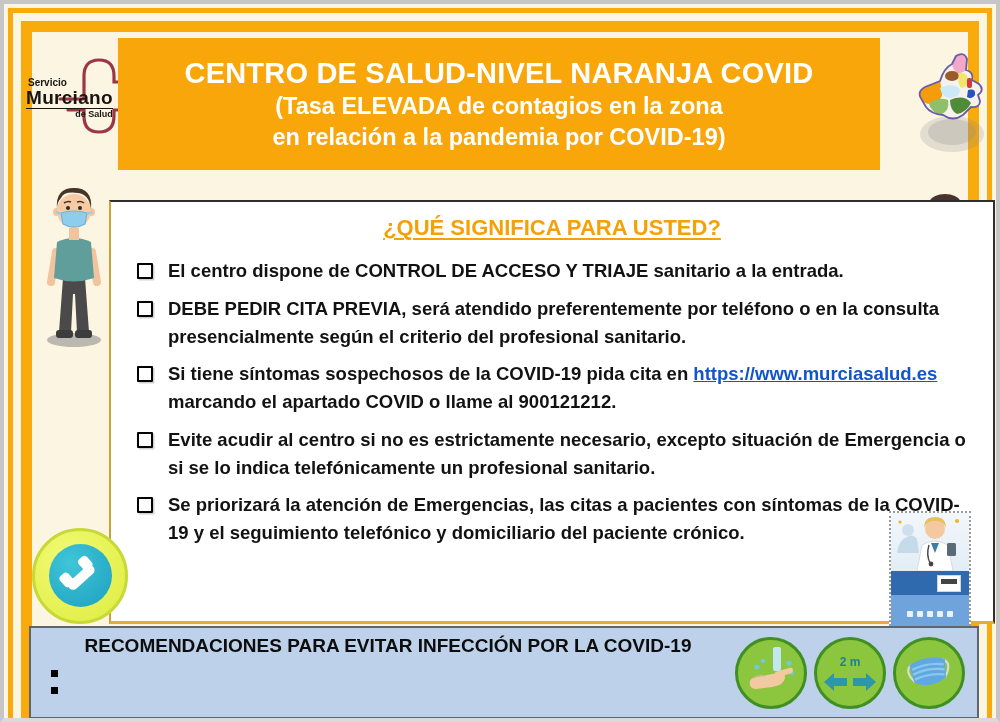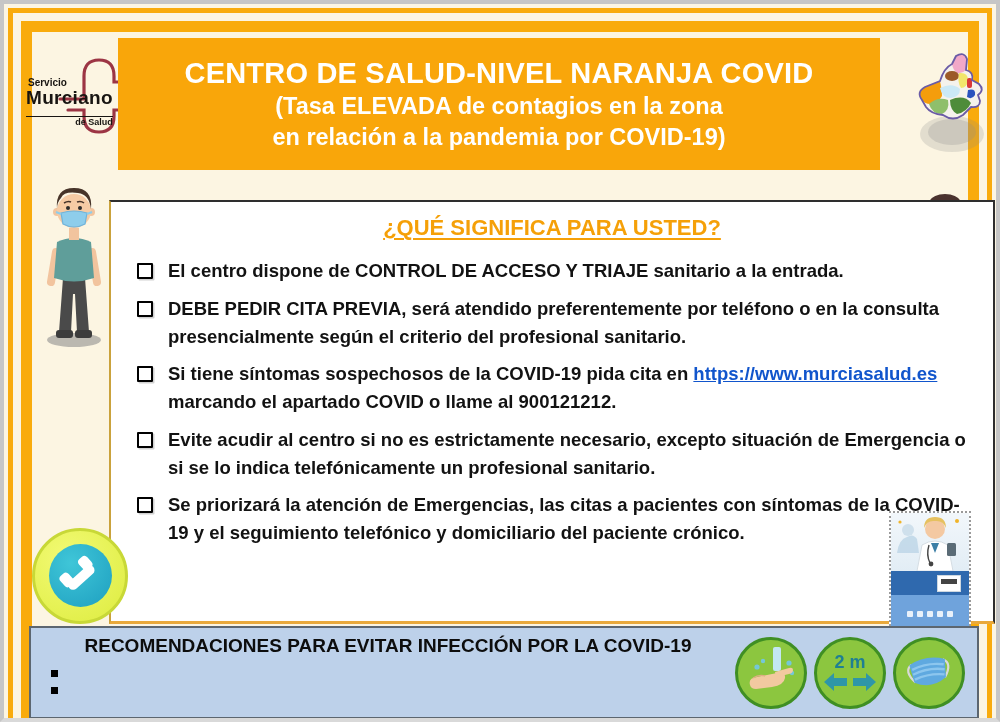--- a/index.html
+++ b/index.html
@@ -14,21 +14,21 @@
   .header-box{position:absolute;left:114px;top:34px;width:762px;height:132px;background:#F9A60A;
               display:flex;flex-direction:column;justify-content:center;align-items:center;text-align:center;}
   .header-title{color:#fff;font-weight:bold;font-size:29px;line-height:36px;letter-spacing:.2px;}
   .header-sub{color:#fff;font-weight:bold;font-size:23.5px;line-height:31px;}
 
   
   .logo{position:absolute;left:20px;top:48px;width:128px;height:86px;}
   .logo svg{position:absolute;left:34px;top:0;}
   .logo-text{position:absolute;left:2px;top:26px;color:#181512;line-height:1;}
   .logo-t1{font-size:10px;font-weight:bold;margin-left:2px;}
-  .logo-t2{font-size:19px;font-weight:bold;letter-spacing:.3px;border-bottom:1.5px solid #181512;padding-bottom:9px;}
+  .logo-t2{font-size:19px;font-weight:bold;letter-spacing:.3px;border-bottom:1.5px solid #181512;padding-bottom:1px;}
   .logo-t3{font-size:9px;font-weight:bold;text-align:right;margin-top:1px;}
 
   
   .map{position:absolute;left:908px;top:44px;width:86px;height:122px;}
 
   
   .person{position:absolute;}
   .person-man{left:24px;top:178px;width:92px;height:168px;}
   .person-woman{left:894px;top:182px;width:94px;height:182px;}
 
@@ -63,21 +63,21 @@
   
   .rec-box{position:absolute;left:25px;top:622px;width:950px;height:93px;background:#BDD1EA;
            border:2.5px solid #5C6670;box-sizing:border-box;display:flex;}
   .rec-left{flex:1 1 auto;padding:5px 4px 20px 14px;}
   .rec-title{text-align:center;font-size:19px;font-weight:bold;color:#0d0d0d;margin:2px 0 4px 0;}
   .rec-item{display:flex;font-size:18.5px;color:#111;line-height:1.45;margin-bottom:1px;}
   .rec-sq{flex:0 0 auto;width:7px;height:7px;background:#000;margin:9px 12px 0 6px;}
   .rec-icons{flex:0 0 auto;display:flex;align-items:center;gap:7px;padding-right:12px;}
   .green-circle{width:72px;height:72px;border-radius:50%;background:#8CC63F;border:3px solid #3F8F23;
                 box-sizing:border-box;position:relative;display:flex;align-items:center;justify-content:center;flex-direction:column;}
-  .dist-label{color:#1F7F93;font-weight:bold;font-size:18px;line-height:14px;margin-top:4px;}
+  .dist-label{color:#1F7F93;font-weight:bold;font-size:12px;line-height:14px;margin-top:4px;}
 </style>
 </head>
 <body>
 
 <div class="poster">
   <div class="frame-thin"></div>
   <div class="frame-thick"></div>
 
   <div class="logo">
     <svg width="92" height="86" viewBox="0 0 92 86">

